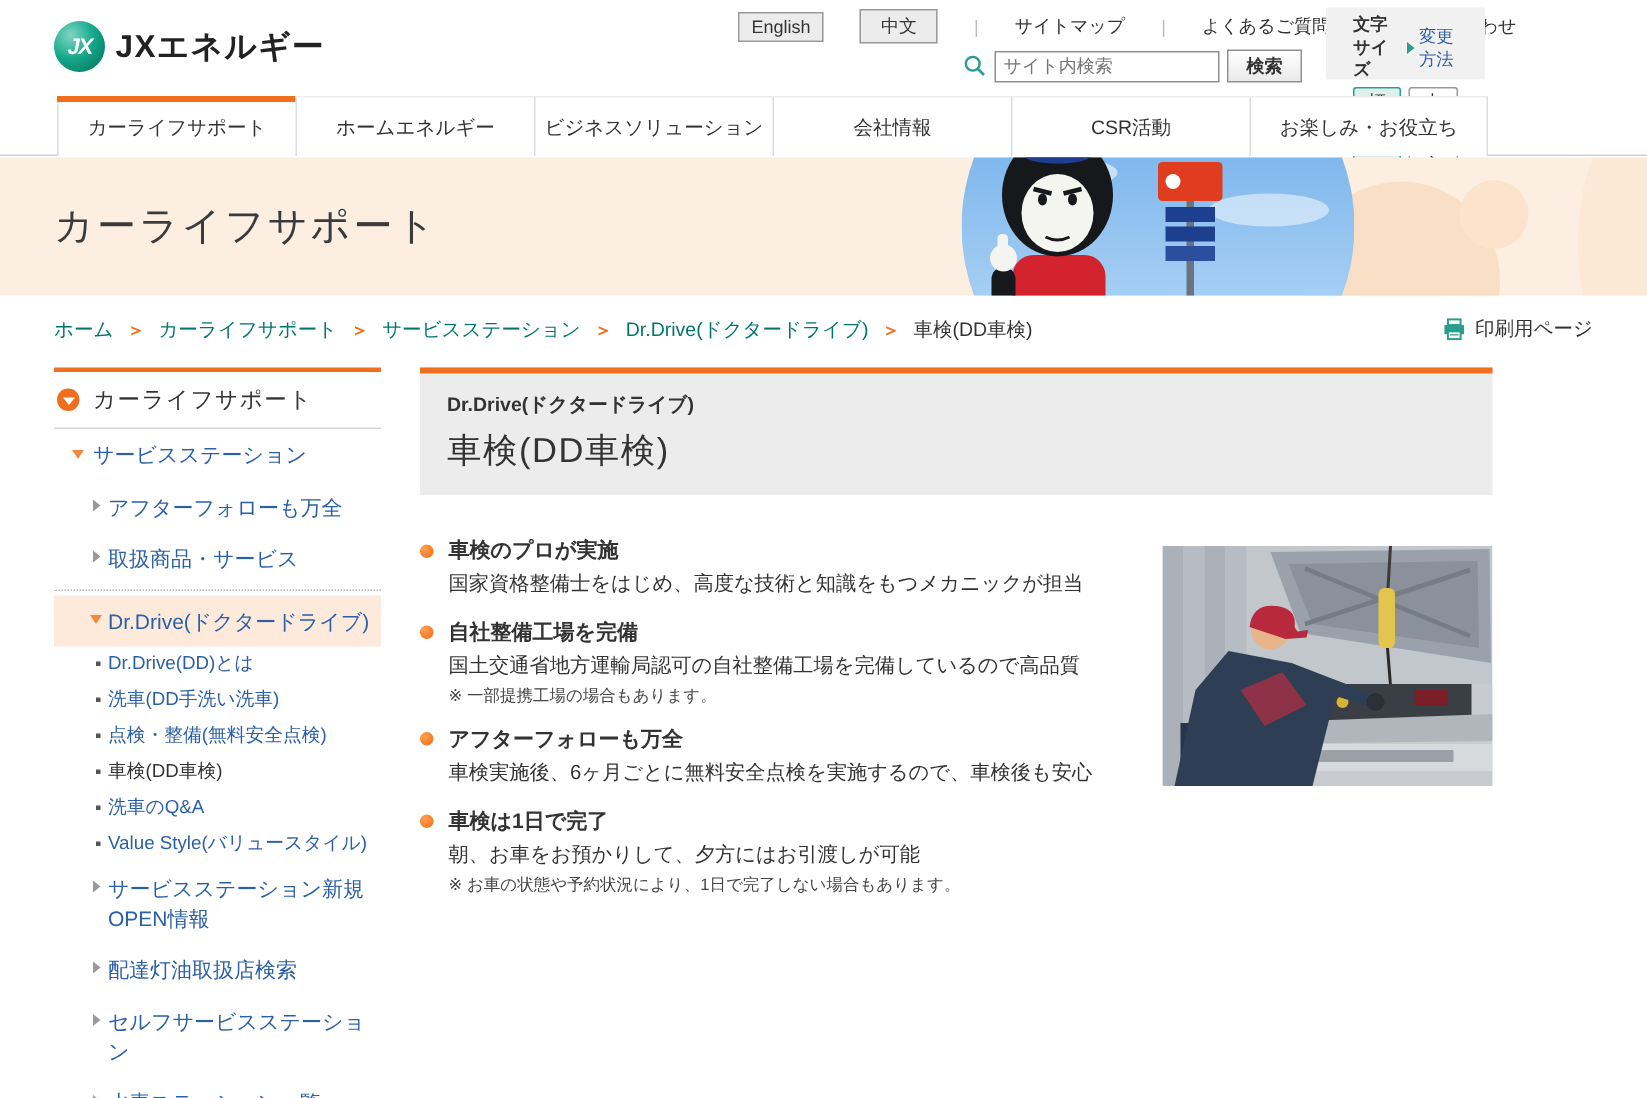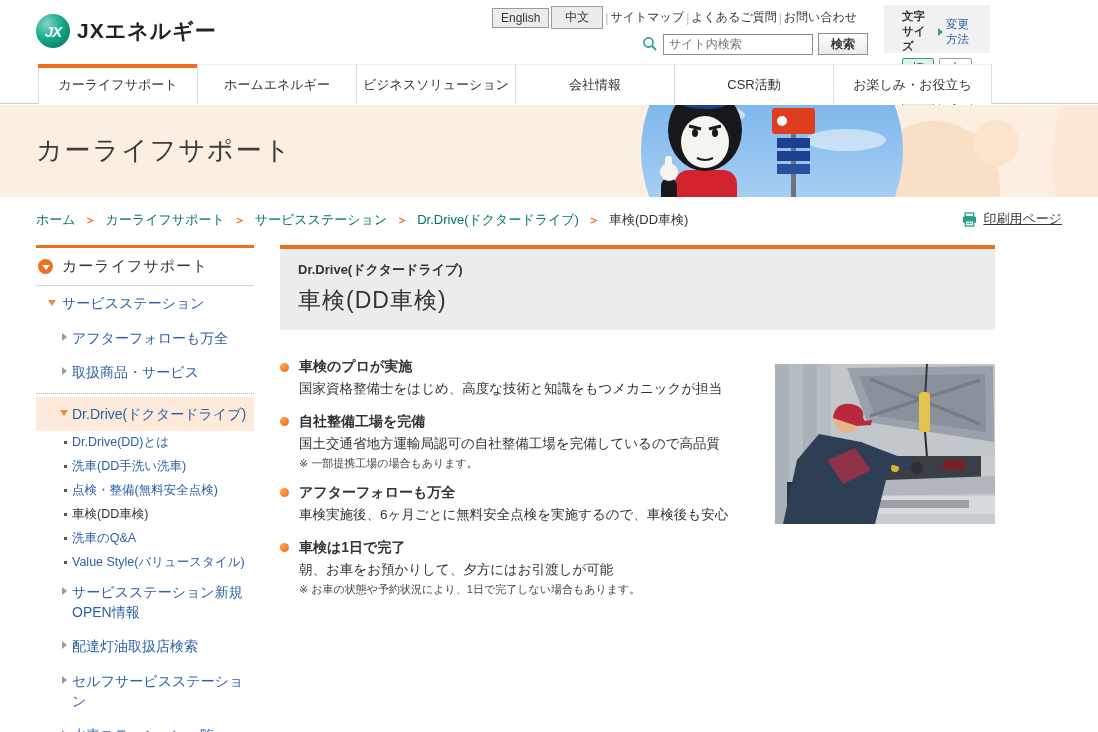--- a/index.html
+++ b/index.html
@@ -9,21 +9,21 @@
 
   
   .header { position:absolute; top:0; left:0; width:1098px; height:64px; background:#fff; }
   .logo { position:absolute; left:36px; top:14px; display:flex; align-items:center; gap:7px; }
   .logo-sphere { width:34px; height:34px; border-radius:50%;
     background:radial-gradient(circle at 32% 28%, #7fd6c2 0%, #17a98c 45%, #006b57 100%);
     color:#fff; font-weight:bold; font-style:italic; font-size:15px;
     display:flex; align-items:center; justify-content:center; letter-spacing:-1px;}
   .logo-text { font-size:21px; font-weight:bold; color:#222; letter-spacing:1px; }
 
-  .util-row { position:absolute; left:492px; top:6px; display:flex; align-items:center; gap:2px; font-size:12px; }
+  .util-row { position:absolute; left:492px; top:6px; display:flex; align-items:center; gap:24px; font-size:12px; }
   .lang-btn { display:inline-block; min-width:52px; text-align:center; padding:2px 8px;
     background:#ececec; border:1px solid #9a9a9a; color:#333; font-size:12px; cursor:pointer; }
   .util-sep { color:#bbb; }
   .util-link { color:#333; cursor:pointer; }
 
   .search-row { position:absolute; left:642px; top:33px; display:flex; align-items:center; gap:5px; }
   .search-ic { width:16px; height:16px; }
   .search-input { width:150px; height:21px; border:1px solid #8f8f8f; font-size:12px; padding:2px 5px; color:#333; }
   .search-btn { height:22px; padding:1px 12px; border:1px solid #8f8f8f; background:linear-gradient(#fff,#e9e9e9);
     font-size:12px; font-weight:bold; color:#333; cursor:pointer; }
@@ -52,21 +52,21 @@
   .hero-photo-wrap { position:absolute; left:641px; top:-85px; width:262px; height:262px; border-radius:50%; overflow:hidden; }
   .deco-c1 { position:absolute; left:868px; top:16px; width:132px; height:132px; border-radius:50%; background:#f9dfc6; }
   .deco-c2 { position:absolute; left:973px; top:15px; width:46px; height:46px; border-radius:50%; background:#fbe3cc; }
   .deco-c3 { position:absolute; left:1052px; top:-35px; width:90px; height:185px; border-radius:50%; background:#fbe8d5; }
 
   
   .crumb-row { position:absolute; top:211px; left:36px; width:1026px; display:flex; align-items:center; font-size:13px; }
   .crumb-link { color:#00766a; cursor:pointer; }
   .crumb-sep { color:#f06f1e; font-weight:bold; margin:0 9px; font-size:12px; }
   .crumb-cur { color:#333; }
-  .print-link { position:absolute; right:0; top:-1px; display:flex; align-items:center; gap:6px; color:#333; cursor:pointer;text-decoration:underline; }
+  .print-link { position:absolute; right:0; top:-1px; display:flex; align-items:center; gap:6px; color:#333; cursor:pointer; }
 
   
   .sidebar { position:absolute; left:36px; top:245px; width:218px; }
   .sb-topbar { height:3px; background:#f06f1e; }
   .sb-head { display:flex; align-items:center; gap:9px; padding:9px 0 9px 2px; border-bottom:1px solid #d6d6d6; }
   .sb-head-ic { width:15px; height:15px; border-radius:50%; background:#f06f1e; display:flex; align-items:center; justify-content:center; }
   .sb-head-ic .tri { width:0;height:0;border-left:4px solid transparent;border-right:4px solid transparent;border-top:5px solid #fff; margin-top:1px;}
   .sb-head-label { font-size:15px; color:#333; letter-spacing:1px; }
   .sb-item { position:relative; cursor:pointer; color:#2b5fa7; }
   .sb-item.l1 { font-size:14px; padding:9px 0 8px 26px; }

